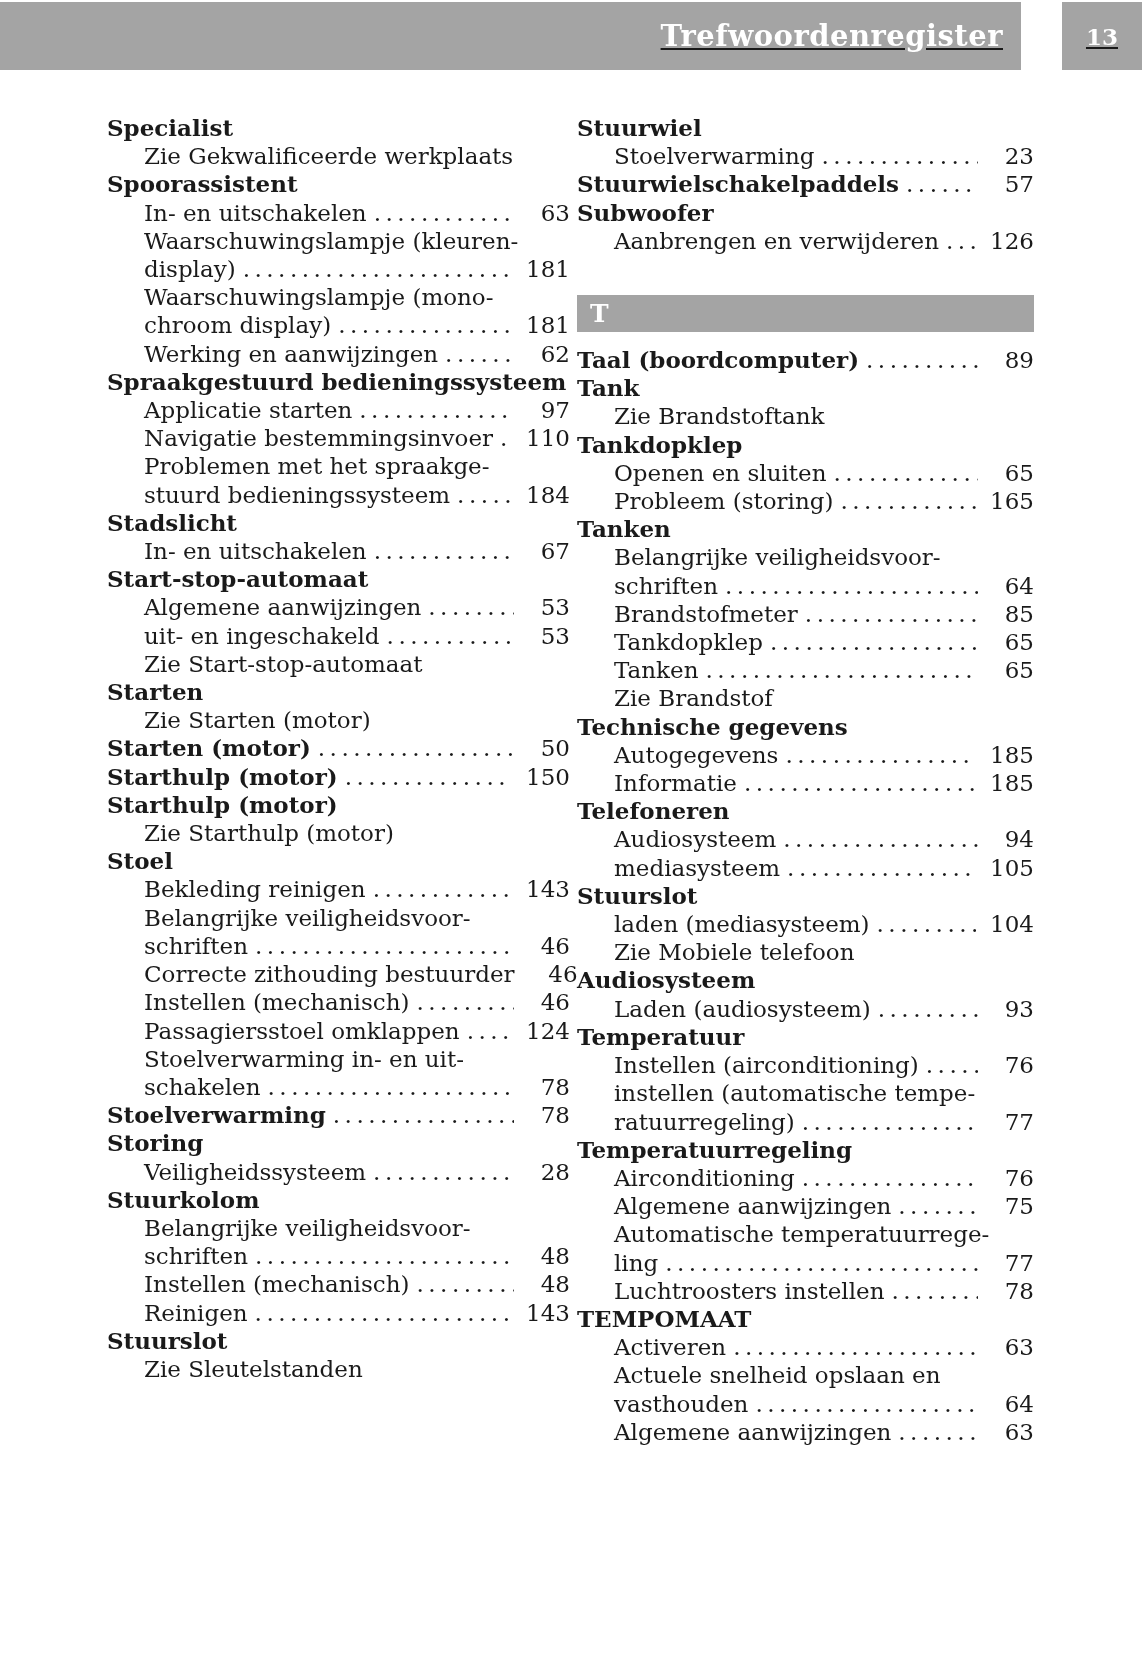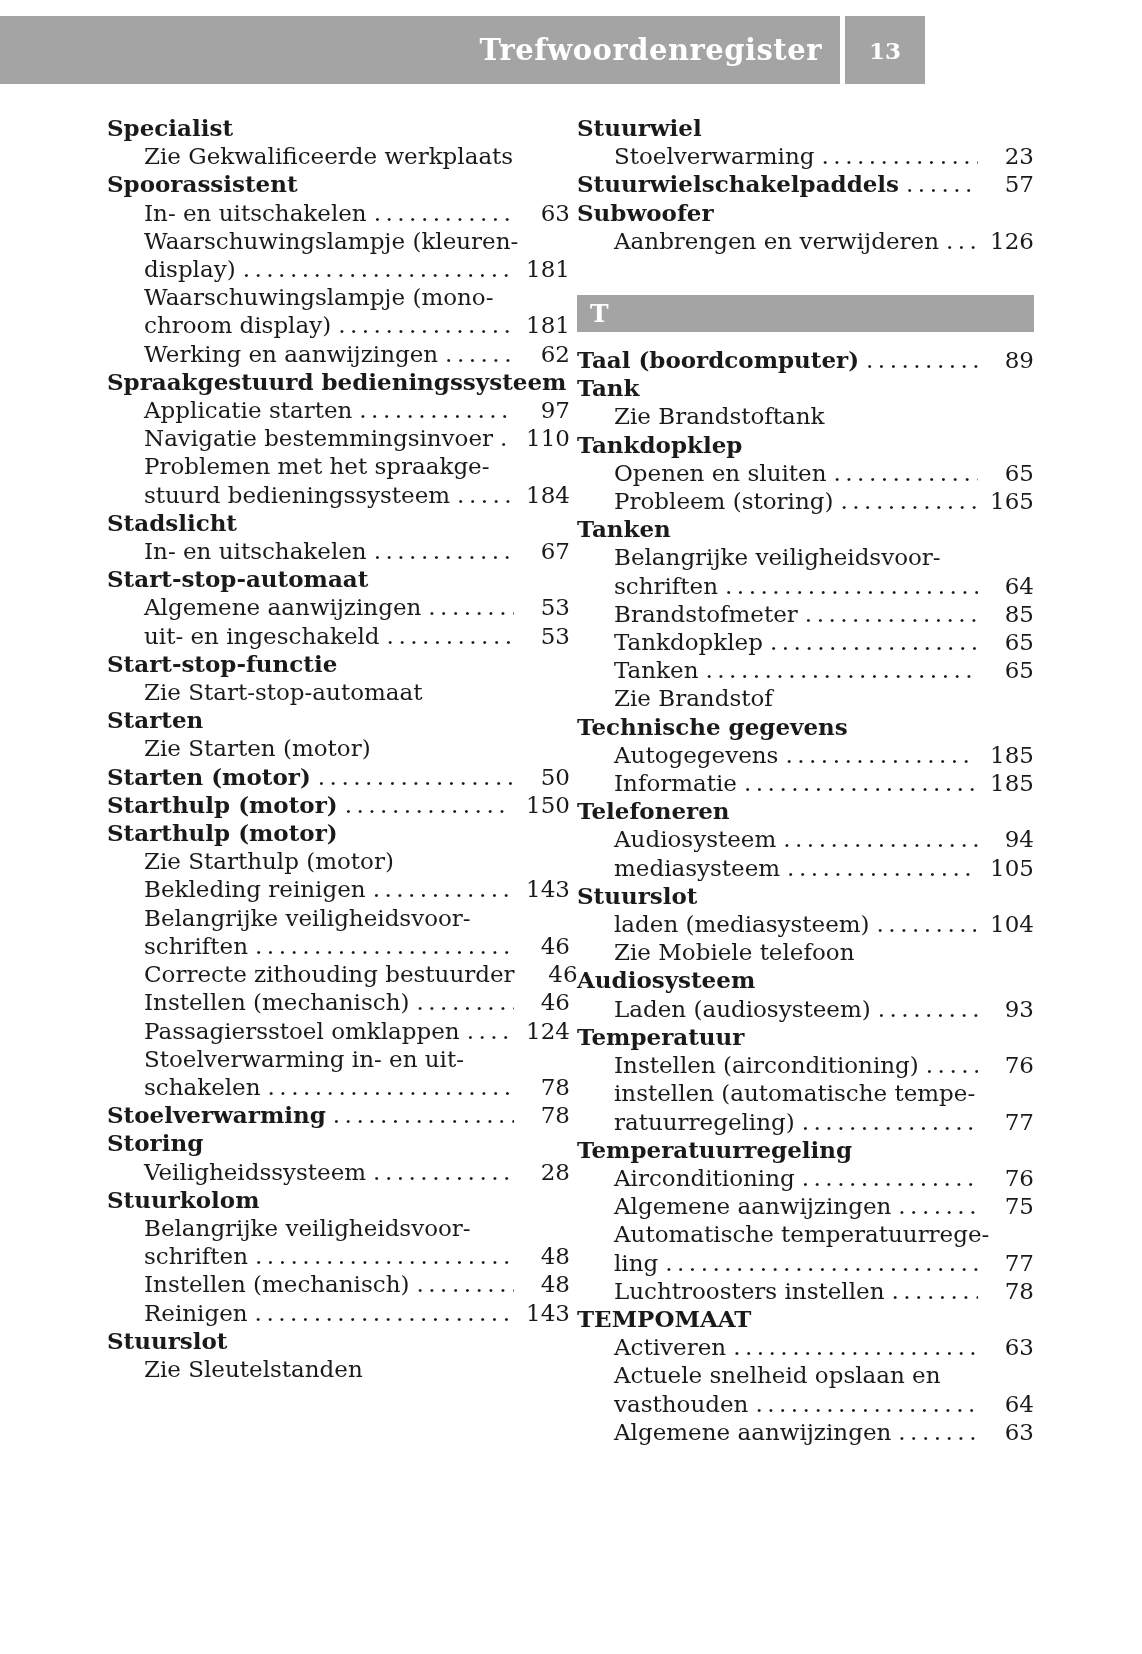--- a/index.html
+++ b/index.html
@@ -12,24 +12,25 @@
     width: 1142px;
     height: 1654px;
     background: #ffffff;
     font-family: "DejaVu Serif", serif;
     color: #1a1a1a;
     overflow: hidden;
   }
   
   .header {
     position: absolute;
-    top: 16px; left: 0;
-    width: 925px;
+    top: 2px; left: 0;
+    width: 1142px;
     height: 68px;
     display: flex;
+    text-decoration: underline;
   }
   .header-main {
     flex: 1;
     background: #a4a4a4;
     display: flex;
     align-items: center;
     justify-content: flex-end;
     padding-right: 18px;
     box-sizing: border-box;
   }
@@ -42,20 +43,21 @@
   .header-gap {
     width: 5px;
     background: #ffffff;
   }
   .header-pagebox {
     width: 80px;
     background: #a4a4a4;
     display: flex;
     align-items: center;
     justify-content: center;
+    margin-left: 36px;
   }
   .header-pagenum {
     color: #ffffff;
     font-weight: bold;
     font-size: 23px;
   }
   
   .col {
     position: absolute;
     top: 114px;
@@ -225,25 +227,20 @@
           </div>
         </div>
         <div class="entry">
           <div class="line indent">
             <span class="txt">uit- en ingeschakeld</span>
             <span class="leader">..........................................................................................</span>
             <span class="pagenum">53</span>
           </div>
         </div>
         <div class="entry">
-          <div class="line bold">
-            <span class="txt">Start-stop-functie</span>
-          </div>
-        </div>
-        <div class="entry">
           <div class="line indent">
             <span class="txt">Zie Start-stop-automaat</span>
           </div>
         </div>
         <div class="entry">
           <div class="line bold">
             <span class="txt">Starten</span>
           </div>
         </div>
         <div class="entry">
@@ -266,20 +263,25 @@
           </div>
         </div>
         <div class="entry">
           <div class="line bold">
             <span class="txt">Starthulp (motor)</span>
           </div>
         </div>
         <div class="entry">
           <div class="line indent">
             <span class="txt">Zie Starthulp (motor)</span>
+          </div>
+        </div>
+        <div class="entry">
+          <div class="line bold">
+            <span class="txt">Stoel</span>
           </div>
         </div>
         <div class="entry">
           <div class="line indent">
             <span class="txt">Bekleding reinigen</span>
             <span class="leader">..........................................................................................</span>
             <span class="pagenum">143</span>
           </div>
         </div>
         <div class="entry">

